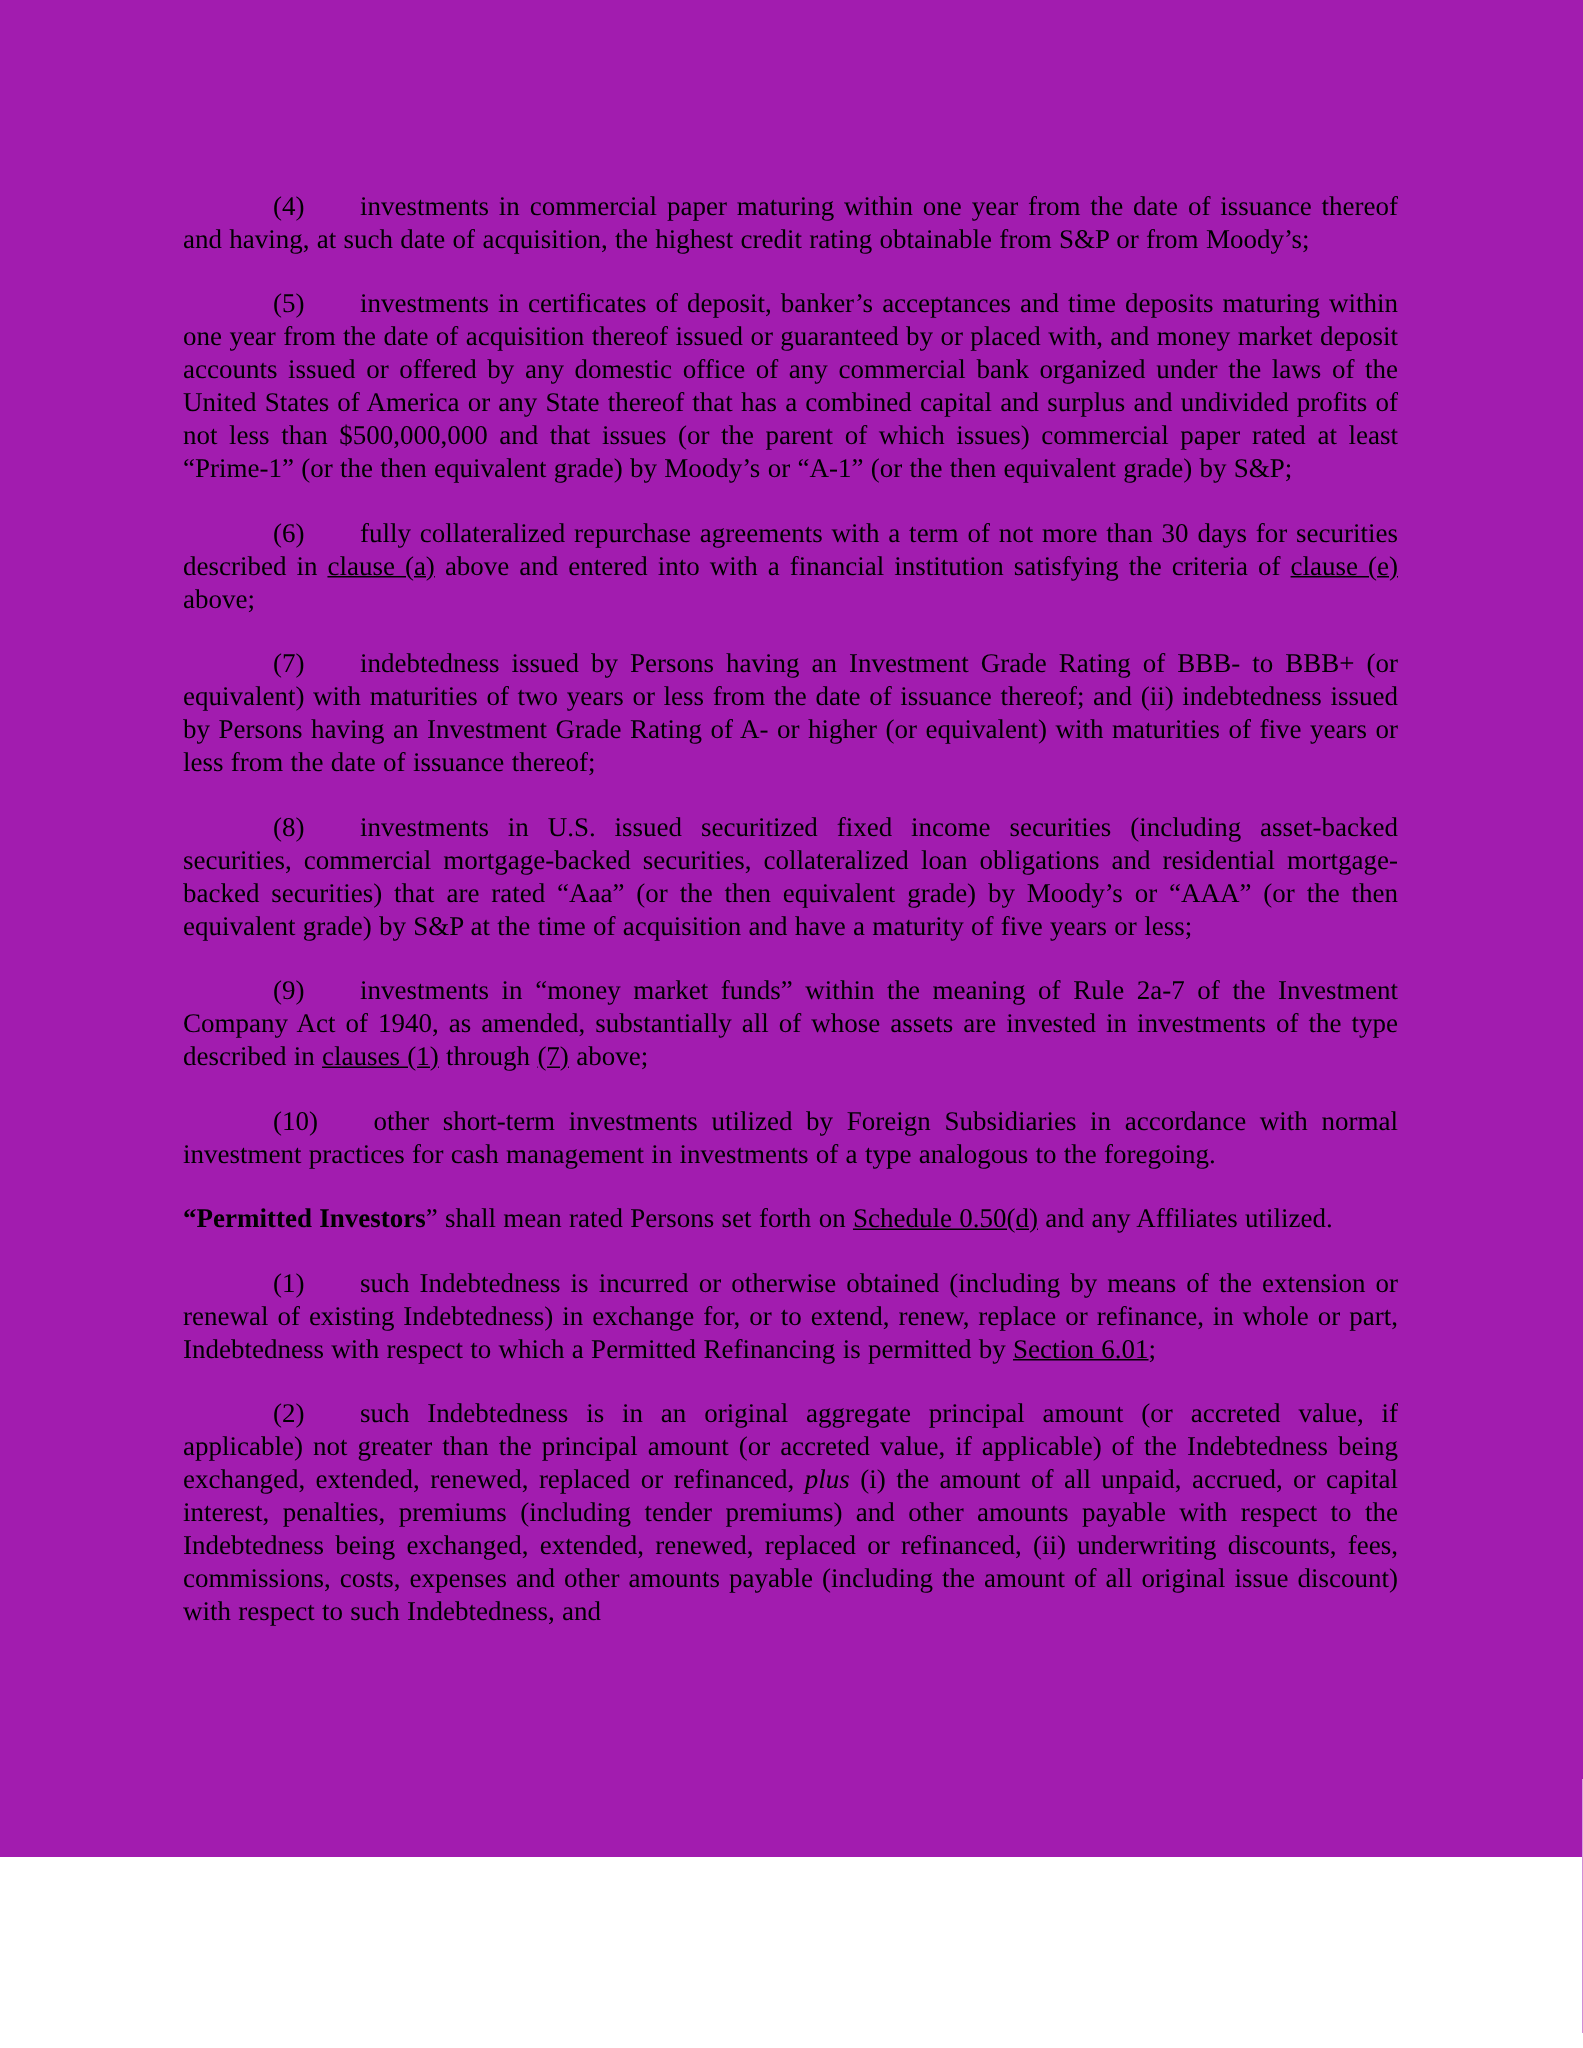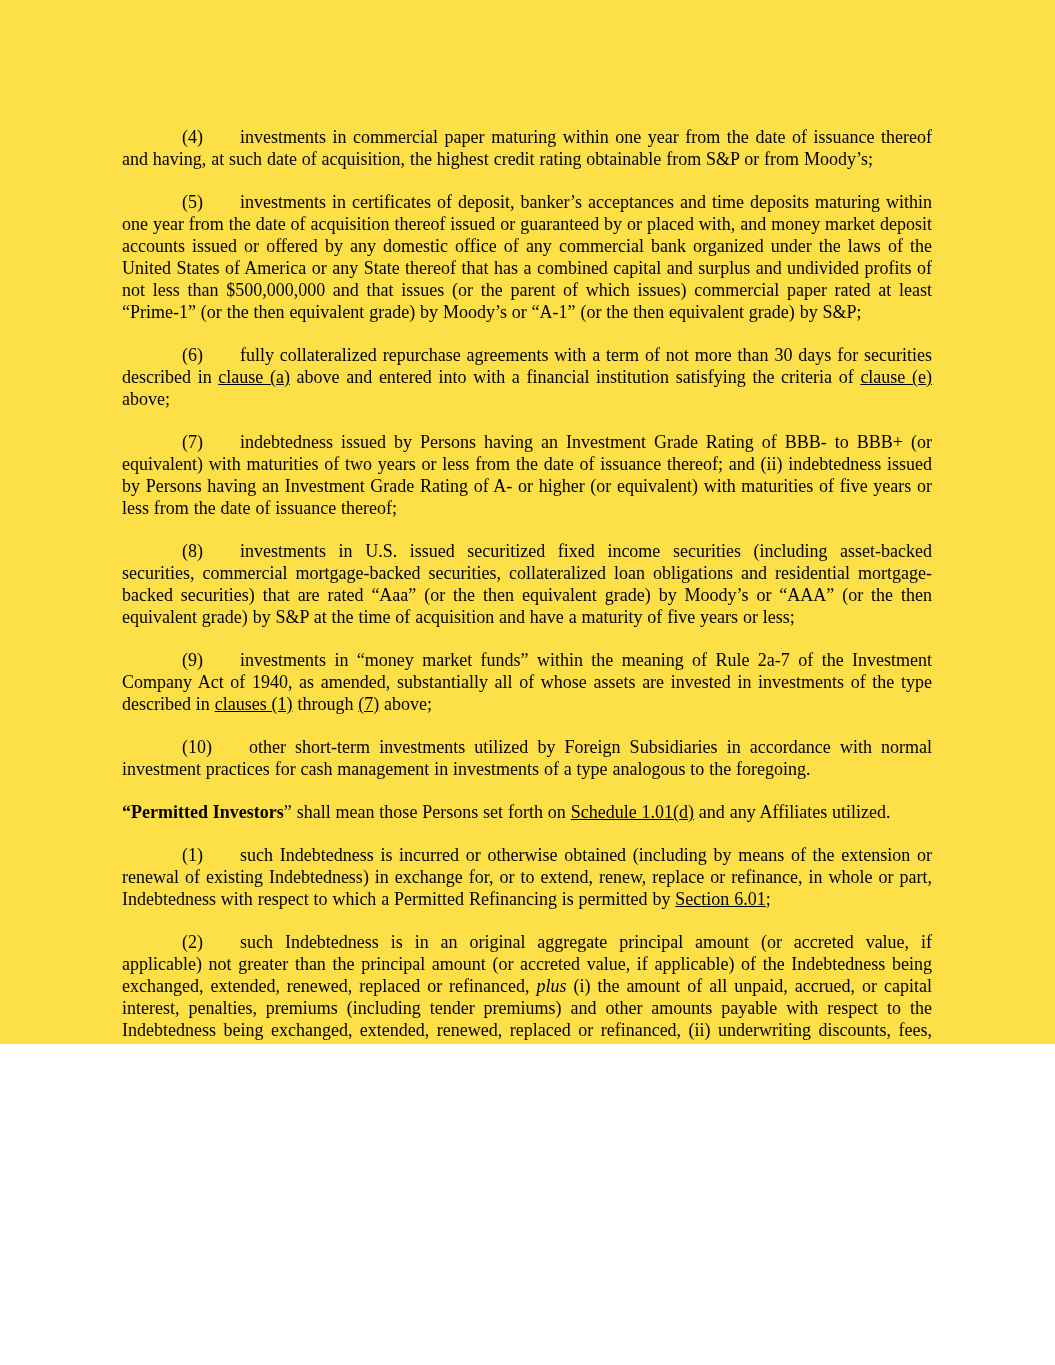--- a/index.html
+++ b/index.html
@@ -3,22 +3,22 @@
 <meta charset="utf-8">
 <style>
   html, body {
     margin: 0;
     padding: 0;
     background: #ffffff;
   }
   .page {
     position: relative;
     width: 1055px;
-    height: 1044px;
-    background: #fde047;
+    height: 1238px;
+    background: #a21caf;
     font-family: "Liberation Serif", serif;
     color: #000000;
     overflow: hidden;
   }
   .doc-body {
     position: absolute;
     left: 122px;
     top: 126px;
     width: 810px;
   }
@@ -67,18 +67,18 @@
 
 <div class="page">
   <main class="doc-body">
       <p class="block numbered"><span class="num">(4)</span><span class="tab"></span><span class="run">investments in commercial paper maturing within one year from the date of issuance thereof and having, at such date of acquisition, the highest credit rating obtainable from S&amp;P or from Moody’s;</span></p>
       <p class="block numbered"><span class="num">(5)</span><span class="tab"></span><span class="run">investments in certificates of deposit, banker’s acceptances and time deposits maturing within one year from the date of acquisition thereof issued or guaranteed by or placed with, and money market deposit accounts issued or offered by any domestic office of any commercial bank organized under the laws of the United States of America or any State thereof that has a combined capital and surplus and undivided profits of not less than $500,000,000 and that issues (or the parent of which issues) commercial paper rated at least “Prime-1” (or the then equivalent grade) by Moody’s or “A-1” (or the then equivalent grade) by S&amp;P;</span></p>
       <p class="block numbered"><span class="num">(6)</span><span class="tab"></span><span class="run">fully collateralized repurchase agreements with a term of not more than 30 days for securities described in </span><span class="run u">clause (a)</span><span class="run"> above and entered into with a financial institution satisfying the criteria of </span><span class="run u">clause (e)</span><span class="run"> above;</span></p>
       <p class="block numbered"><span class="num">(7)</span><span class="tab"></span><span class="run">indebtedness issued by Persons having an Investment Grade Rating of BBB- to BBB+ (or equivalent) with maturities of two years or less from the date of issuance thereof; and (ii) indebtedness issued by Persons having an Investment Grade Rating of A- or higher (or equivalent) with maturities of five years or less from the date of issuance thereof;</span></p>
       <p class="block numbered"><span class="num">(8)</span><span class="tab"></span><span class="run">investments in U.S. issued securitized fixed income securities (including asset-backed securities, commercial mortgage-backed securities, collateralized loan obligations and residential mortgage-backed securities) that are rated “Aaa” (or the then equivalent grade) by Moody’s or “AAA” (or the then equivalent grade) by S&amp;P at the time of acquisition and have a maturity  of five years or less;</span></p>
       <p class="block numbered"><span class="num">(9)</span><span class="tab"></span><span class="run">investments in “money market funds” within the meaning of Rule 2a-7 of the Investment Company Act of 1940, as amended, substantially all of whose assets are invested in investments of the type described in </span><span class="run u">clauses (1)</span><span class="run"> through </span><span class="run u">(7)</span><span class="run"> above;</span></p>
       <p class="block numbered"><span class="num">(10)</span><span class="tab"></span><span class="run">other short-term investments utilized by Foreign Subsidiaries in accordance with normal investment practices for cash management in investments of a type analogous to the foregoing.</span></p>
-      <p class="block definition"><span class="run bi">“Permitted Investors</span><span class="run">” shall mean those Persons set forth on </span><span class="run u">Schedule 1.01(d)</span><span class="run"> and any Affiliates utilized.</span></p>
+      <p class="block definition"><span class="run bi">“Permitted Investors</span><span class="run">” shall mean rated Persons set forth on </span><span class="run u">Schedule 0.50(d)</span><span class="run"> and any Affiliates utilized.</span></p>
       <p class="block subnumbered"><span class="num">(1)</span><span class="tab"></span><span class="run">such Indebtedness is incurred or otherwise obtained (including by means of the extension or renewal of existing Indebtedness) in exchange for, or to extend, renew, replace or refinance, in whole or part, Indebtedness with respect to which a Permitted Refinancing is permitted by </span><span class="run u">Section 6.01</span><span class="run">;</span></p>
       <p class="block subnumbered"><span class="num">(2)</span><span class="tab"></span><span class="run">such Indebtedness is in an original aggregate principal amount (or accreted value, if applicable) not greater than the principal amount (or accreted value, if applicable) of the Indebtedness being exchanged, extended, renewed, replaced or refinanced, </span><span class="run i">plus</span><span class="run">  (i) the amount of all unpaid, accrued, or capital interest, penalties, premiums (including tender premiums) and other amounts payable with respect to the Indebtedness being exchanged, extended, renewed, replaced or refinanced, (ii) underwriting discounts, fees, commissions, costs, expenses and other amounts payable (including the amount of all original issue discount) with respect to such Indebtedness, and</span></p>
     </main>
   <div class="page-number">35</div>
 </div>
 
 </body></html>

